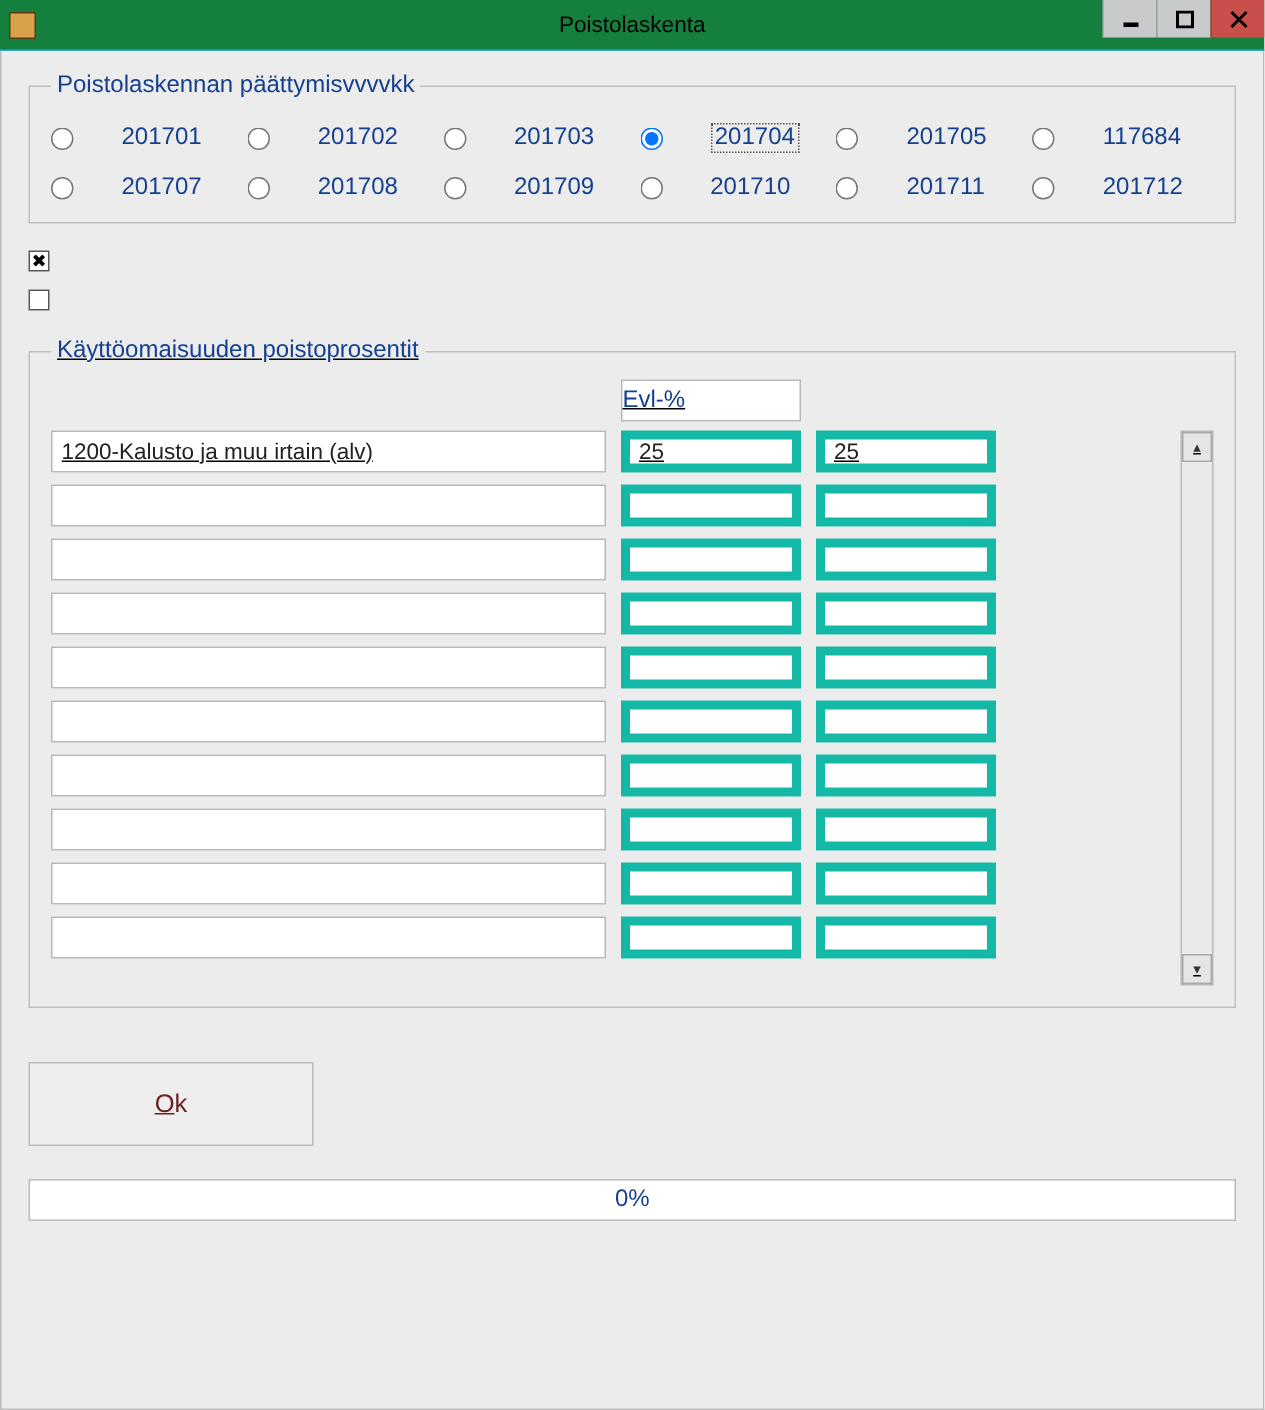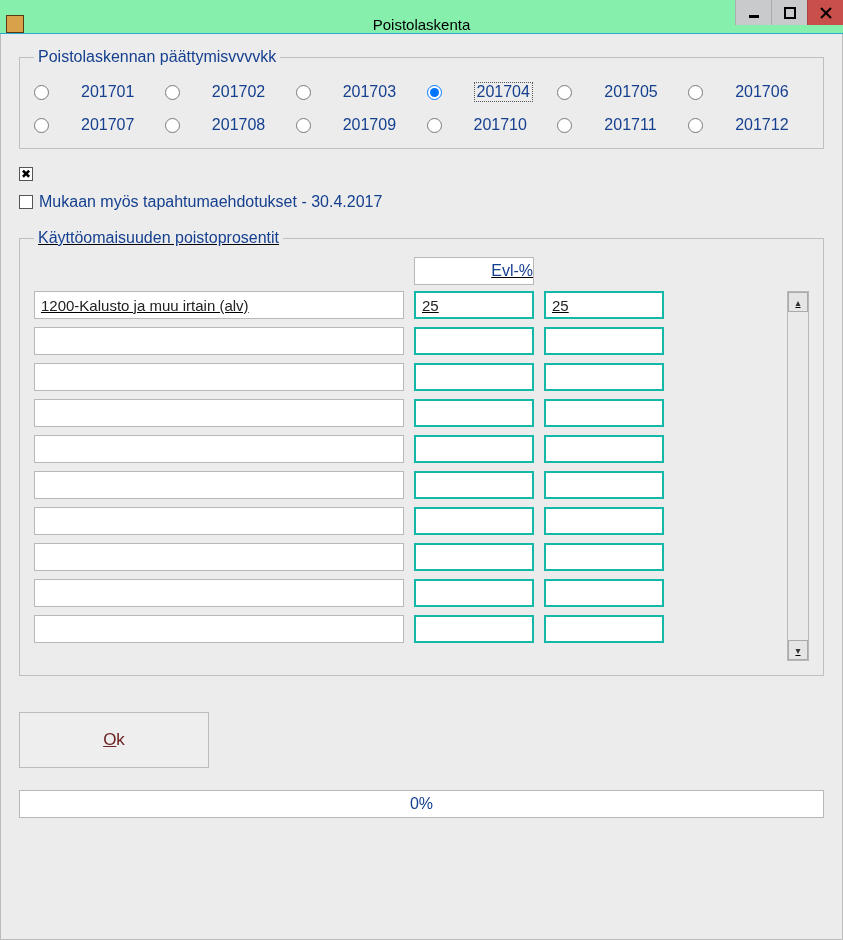--- a/index.html
+++ b/index.html
@@ -8,23 +8,23 @@
     font-family: Tahoma, Arial, sans-serif;
     font-size: 14px;
     background: #fff;
     width: 843px;
     height: 940px;
     overflow: hidden;
   }
   
   .titlebar {
     height: 34px;
-    background: #86efac;
-    display: flex;
-    align-items: flex-end;
+    background: #15803d;
+    display: flex;
+    align-items: center;
     padding-left: 6px;
     position: relative;
     border-bottom: 1px solid #2aa9d4;
   }
   .titlebar .appicon {
     width: 18px; height: 18px;
     background: #d9a24a;
     border: 1px solid #5a3a10;
     margin-right: 8px;
   }
@@ -124,21 +124,21 @@
   .pct-headers {
     display: flex;
     gap: 10px;
     margin-bottom: 6px;
     padding-left: 380px;
   }
   .pct-headers .hdr {
     width: 120px;
     border: 1px solid #b8b8b8;
     background: #fff;
-    text-align: right;
+    text-align: left;
     color: #153f8f;
     font-size: 16px;
     padding: 4px 0;
   }
 
   .pct-body {
     display: flex;
     align-items: flex-start;
   }
   .pct-rows { flex: 1; }
@@ -152,21 +152,21 @@
     height: 28px;
     border: 1px solid #b8b8b8;
     background: #fff;
     padding: 3px 6px;
     font-size: 15px;
     color: #222;
   }
   .pct-row .num {
     width: 120px;
     height: 28px;
-    border: 2px solid #14b8a6;
+    border: 6px solid #14b8a6;
     background: #fff;
     padding: 2px 6px;
     font-size: 15px;
     color: #222;
   }
 
   
   .vscroll {
     width: 22px;
     height: 370px;
@@ -268,21 +268,21 @@
       <div class="radiocell selected">
         <input type="radio" name="period" checked="" style="">
         <label>201704</label>
       </div>
       <div class="radiocell">
         <input type="radio" name="period" style="">
         <label>201705</label>
       </div>
       <div class="radiocell">
         <input type="radio" name="period" style="">
-        <label>201706</label>
+        <label>117684</label>
       </div>
       <div class="radiocell">
         <input type="radio" name="period" style="">
         <label>201707</label>
       </div>
       <div class="radiocell">
         <input type="radio" name="period" style="">
         <label>201708</label>
       </div>
       <div class="radiocell">
@@ -302,21 +302,20 @@
         <label>201712</label>
       </div>
     </div>
   </fieldset>
 
   <div class="checkrow">
     <span class="fakecheck">✖</span>
   </div>
   <div class="checkrow" style="margin-top:12px;">
     <span class="fakecheck"></span>
-    <label>Mukaan myös tapahtumaehdotukset  - 30.4.2017</label>
   </div>
 
   <fieldset class="pctfs">
     <legend>Käyttöomaisuuden poistoprosentit</legend>
 
     <div class="pct-headers">
       <div class="hdr">Evl-%</div>
     </div>
 
     <div class="pct-body">

